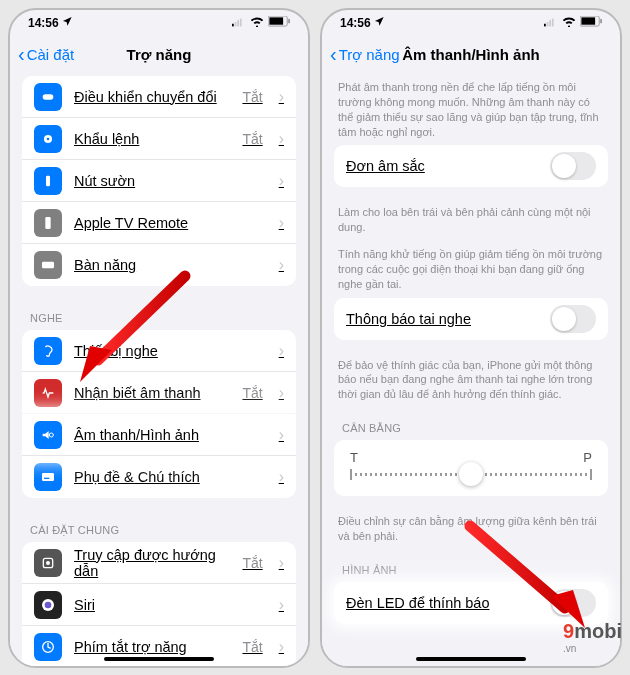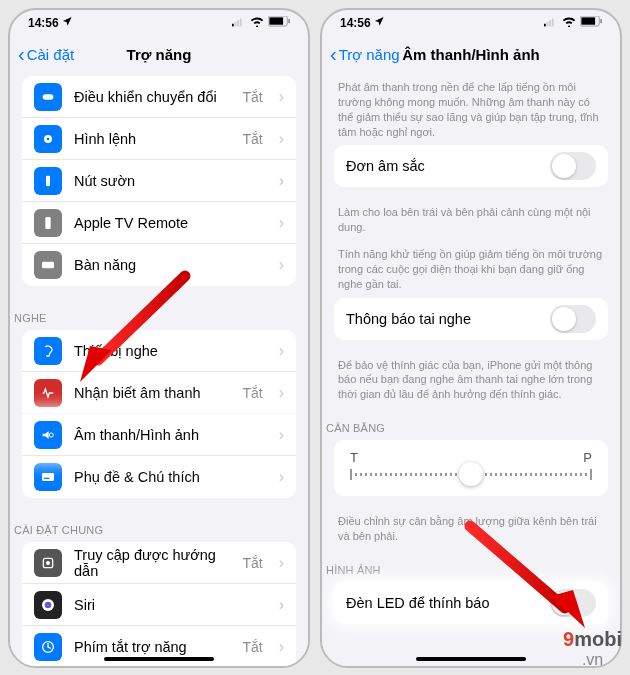--- a/index.html
+++ b/index.html
@@ -64,21 +64,21 @@
     color: #000;
   }
   .content {
     flex: 1;
     overflow-y: hidden;
     background: #f2f2f7;
   }
   .section-header {
     font-size: 11px;
     color: #8e8e93;
-    padding: 14px 4px 6px;
+    padding: 14px 20px 6px;
     text-transform: uppercase;
     letter-spacing: 0.2px;
   }
   .section-footer {
     font-size: 11px;
     color: #8e8e93;
     padding: 6px 16px 6px;
     line-height: 1.35;
   }
   .group {
@@ -87,20 +87,21 @@
     margin: 0 12px 12px;
     overflow: hidden;
   }
   .row {
     min-height: 42px;
     display: flex;
     align-items: center;
     padding: 0 12px;
     border-bottom: 0.5px solid #e5e5ea;
     position: relative;
+    text-decoration: underline;
   }
   .row:last-child { border-bottom: none; }
   .row-icon {
     width: 28px;
     height: 28px;
     border-radius: 6px;
     margin-right: 12px;
     display: flex;
     align-items: center;
     justify-content: center;
@@ -192,29 +193,29 @@
     border-radius: 3px;
   }
   .arrow {
     position: absolute;
     z-index: 50;
     pointer-events: none;
   }
   .watermark {
     position: absolute;
     right: 8px;
-    bottom: 6px;
+    bottom: 21px;
     font-size: 20px;
     font-weight: bold;
     color: #666;
     z-index: 100;
   }
   .watermark .nine { color:#e63d2e; }
   .watermark .mobi { color:#555; }
-  .watermark .vn { display:block; font-size:16px; text-align:center; color:#888; font-weight:normal;}
+  .watermark .vn { display:block; font-size:10px; text-align:left; color:#888; font-weight:normal;}
 </style>
 </head>
 <body>
 
 <div class="phones">
 
   <div class="phone">
     <div class="status-bar">
       <div class="status-left">
         <span>14:56</span>
@@ -263,21 +264,21 @@
             <span class="row-value">Tắt</span>
             <span class="chevron">›</span>
           </div>
           <div class="row">
             <div class="row-icon" style="background:#007aff">
               <svg viewBox="0 0 24 24">
                 <circle cx="12" cy="12" r="6" fill="#fff"></circle>
                 <circle cx="12" cy="12" r="2" fill="#007aff"></circle>
               </svg>
             </div>
-            <span class="row-label">Hình lệnh</span>
+            <span class="row-label">Khẩu lệnh</span>
             <span class="row-value">Tắt</span>
             <span class="chevron">›</span>
           </div>
           <div class="row">
             <div class="row-icon" style="background:#007aff">
               <svg viewBox="0 0 24 24">
                 <rect x="9" y="4" width="6" height="16" rx="2" fill="#fff"></rect>
               </svg>
             </div>
             <span class="row-label">Nút sườn</span>

